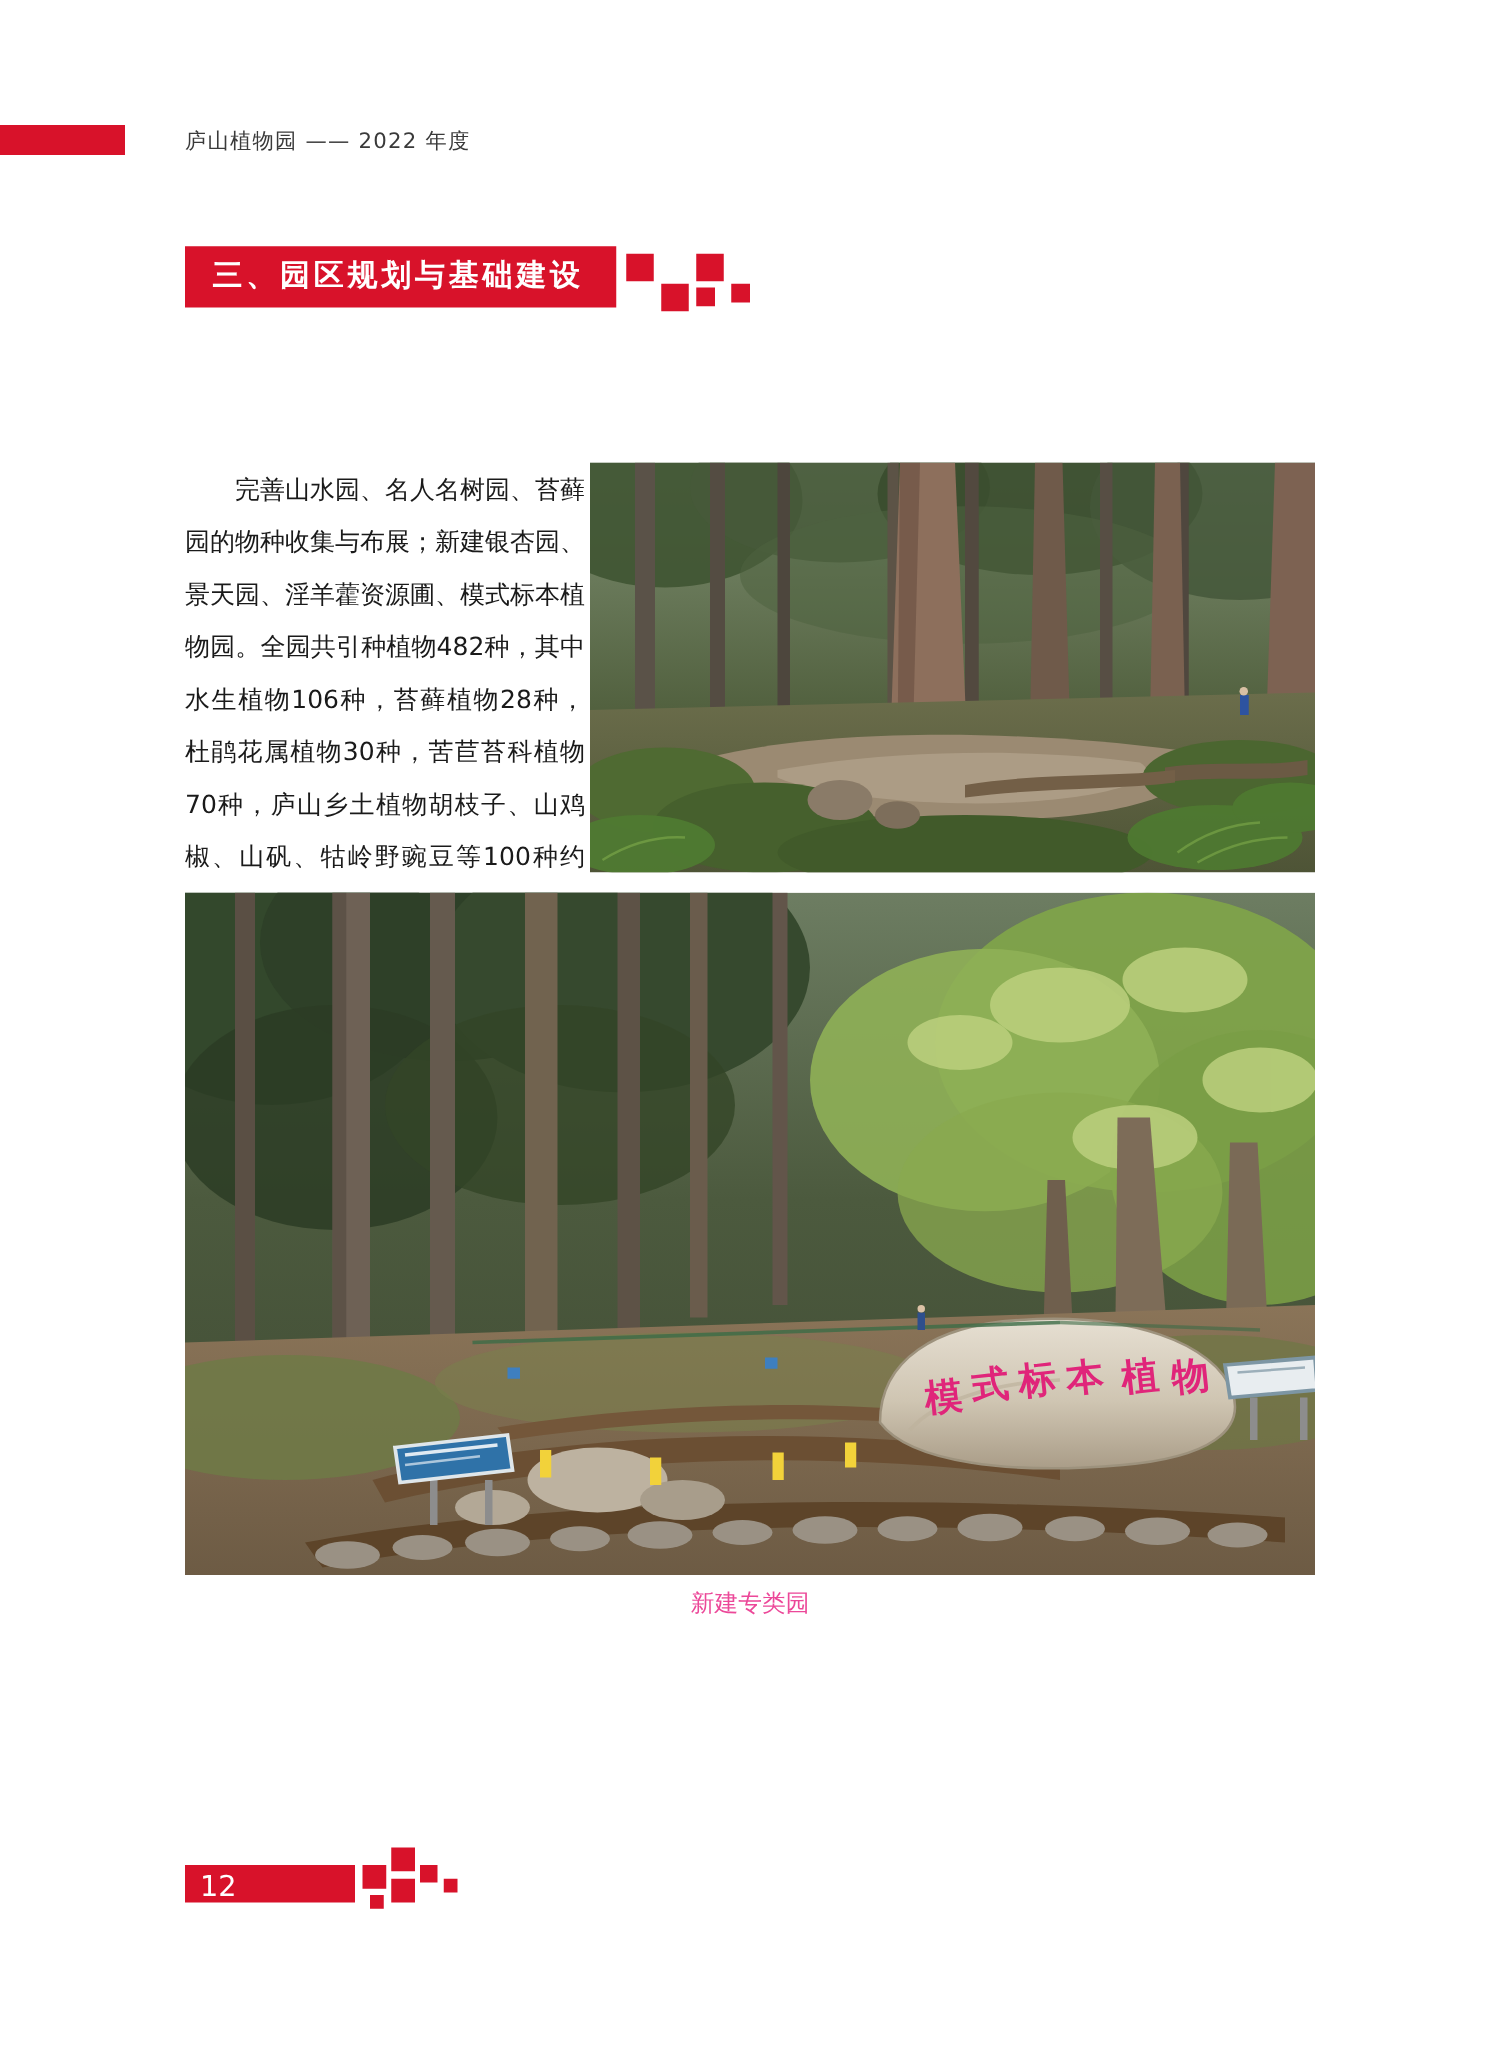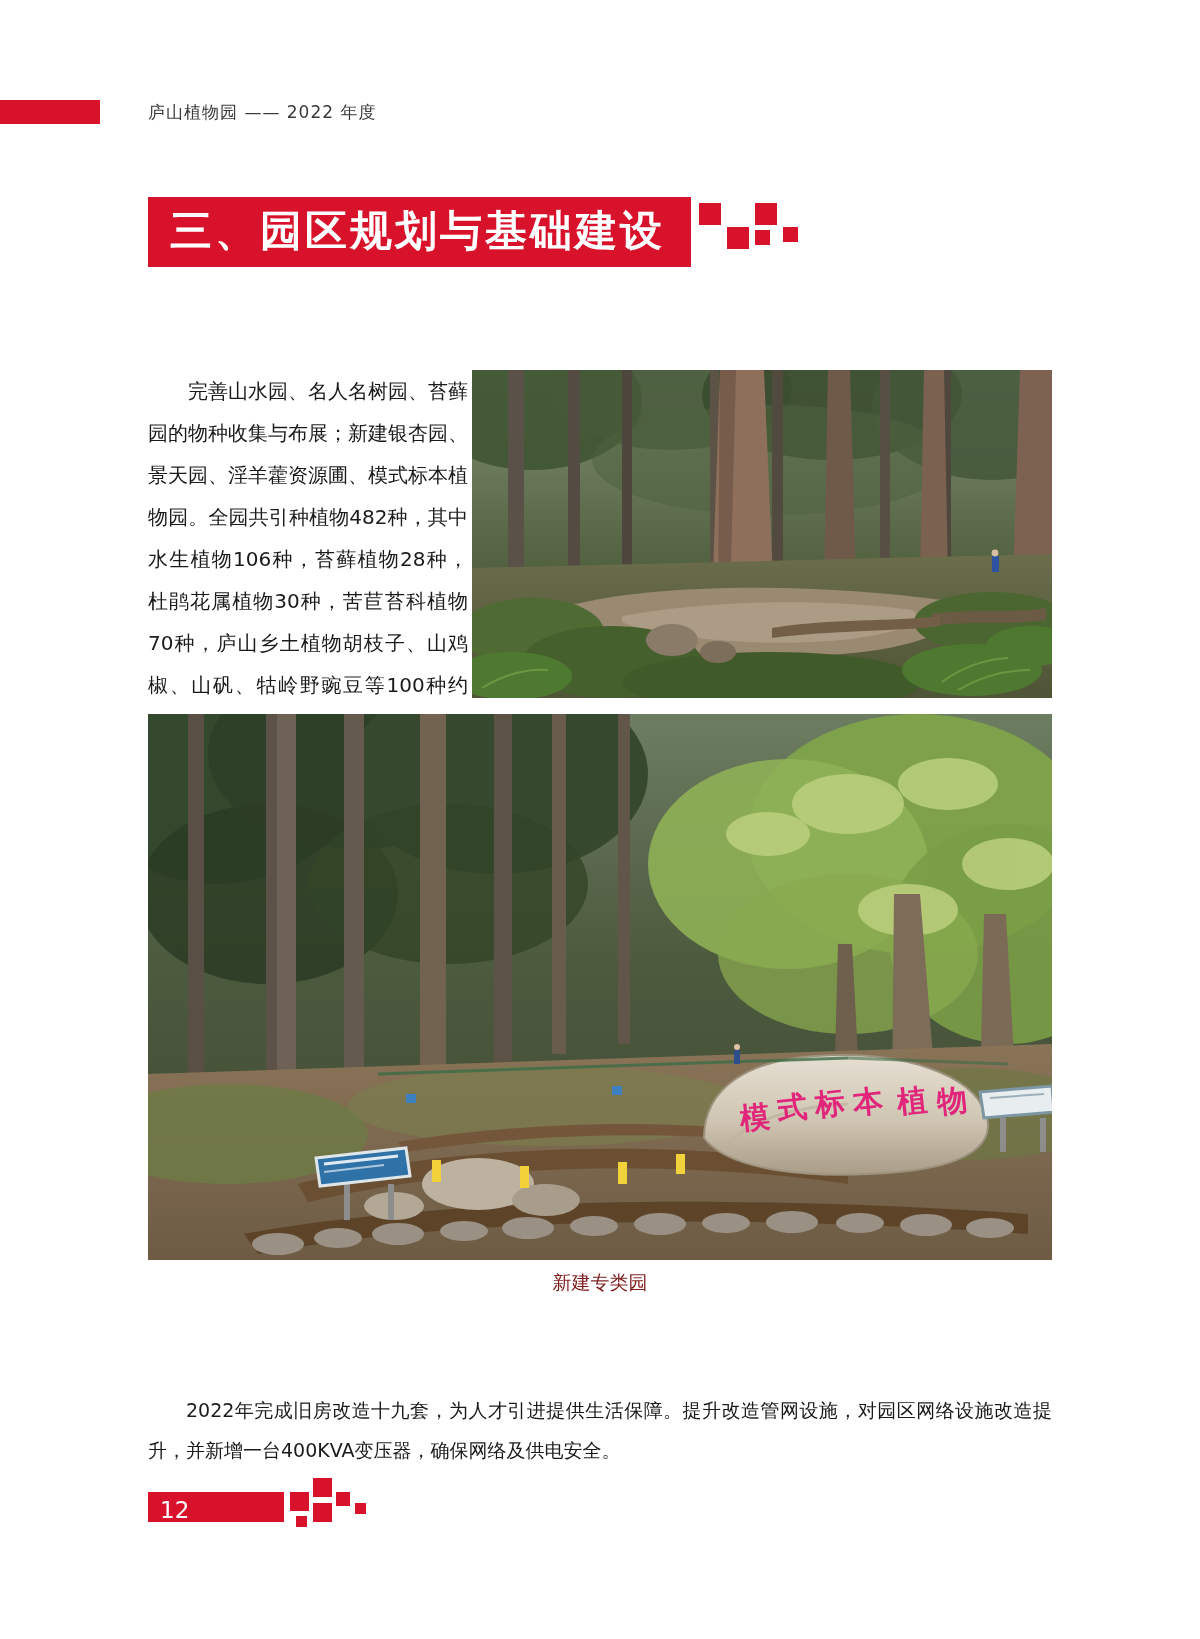--- a/index.html
+++ b/index.html
@@ -23,21 +23,21 @@
     font-family:"DejaVu Sans","Liberation Sans",sans-serif;
   }
 
   
   .sec-title-wrap{
     position:absolute;left:148px;top:197px;
     display:flex;align-items:stretch;
   }
   .sec-title{
     background:#d8122a;color:#ffffff;
-    font-size:42px;font-weight:bold;
+    font-size:24px;font-weight:bold;
     letter-spacing:3px;
     padding:9px 26px 11px 22px;
     line-height:1.2;
     font-family:"DejaVu Sans","Liberation Sans",sans-serif;
   }
   .sec-title-tail{
     position:relative;width:120px;
   }
   .sq{position:absolute;background:#d8122a;}
   
@@ -72,21 +72,21 @@
   }
   .indent{display:inline-block;width:2em;}
 
   
   .photo{position:absolute;overflow:hidden;}
   #photo-top{left:472px;top:370px;width:580px;height:328px;}
   #photo-main{left:148px;top:714px;width:904px;height:546px;}
 
   .caption{
     position:absolute;left:148px;top:1270px;width:904px;
-    text-align:center;font-size:19px;color:#7f1d1d;
+    text-align:center;font-size:19px;color:#ec4899;
     font-family:"DejaVu Serif","Liberation Serif",serif;
   }
 
   
   .footer-bar{
     position:absolute;left:148px;top:1492px;
     width:136px;height:30px;background:#d8122a;
   }
   .page-num{
     position:absolute;left:160px;top:1497px;
@@ -325,21 +325,20 @@
       <path d="M700 344 L860 350" stroke="#3c6b46" stroke-width="3" opacity="0.6" fill="none"></path>
 
       <rect x="586" y="336" width="6" height="14" fill="#2e4f8c"></rect>
       <circle cx="589" cy="333" r="3" fill="#dcc2a6"></circle>
     </svg>
   </div>
 
   <div class="caption">新建专类园</div>
 
 
-  <div class="para-bottom"><span class="indent"></span><span>2022年完成旧房改造十九套，为人才引进提供生活保障。提升改造管网设施，对园区网络设施改造提升，并新增一台400KVA变压器，确保网络及供电安全。</span></div>
 
   <div class="footer-bar"></div>
   <div class="page-num">12</div>
   <span class="f-sq f1"></span>
   <span class="f-sq f2"></span>
   <span class="f-sq f3"></span>
   <span class="f-sq f4"></span>
   <span class="f-sq f5"></span>
   <span class="f-sq f6"></span>
 

